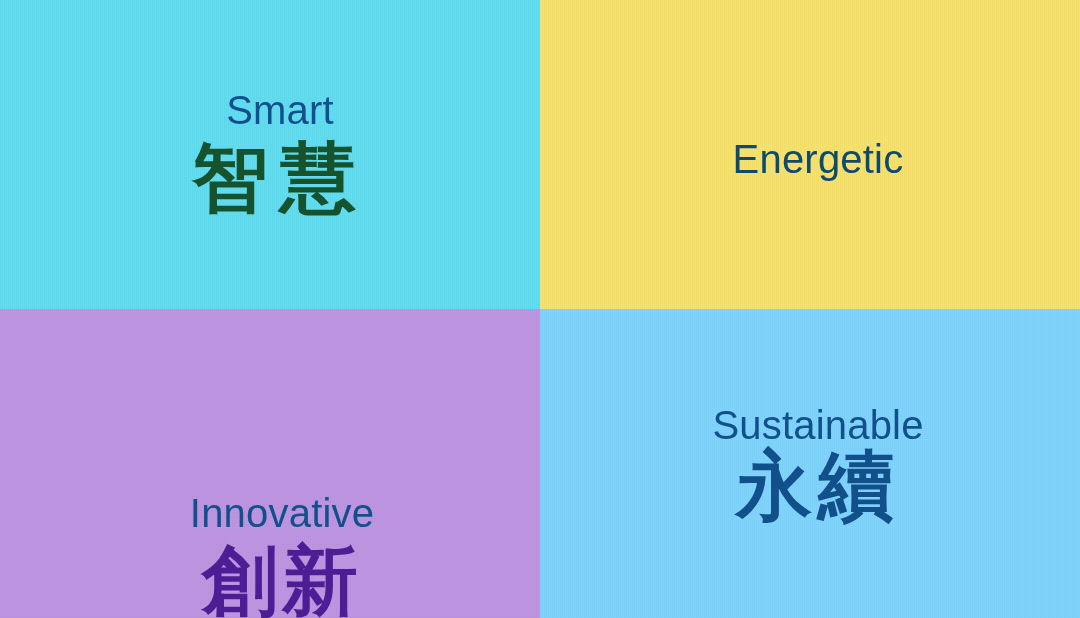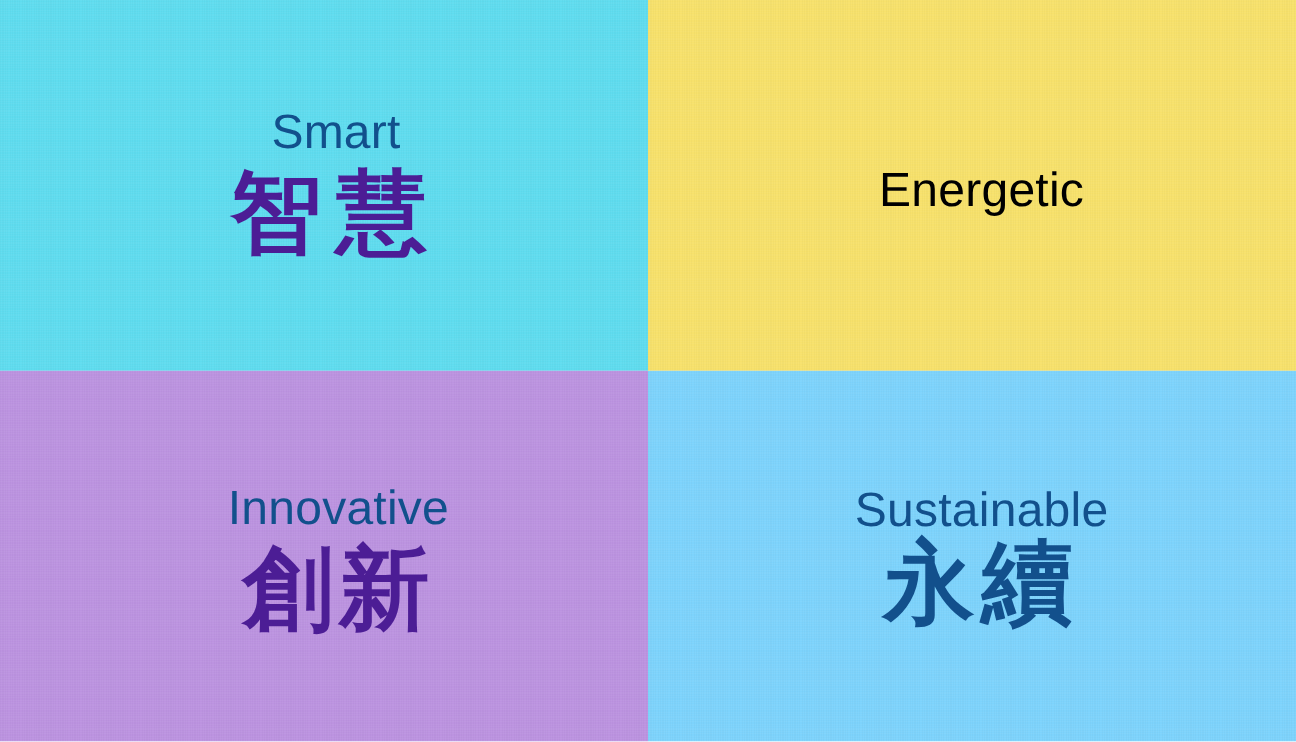--- a/index.html
+++ b/index.html
@@ -84,31 +84,31 @@
   .cell-br .label-zh { letter-spacing: 6px; }
 </style>
 </head>
 <body>
 
 <div class="grid">
 
   <div class="cell cell-tl" style="background-color: rgb(95, 220, 239);">
     <div class="cell-inner">
       <div class="label-en" style="color: rgb(18, 80, 140);">Smart</div>
-      <div class="label-zh" style="color: #4c1d95;">智慧</div>
+      <div class="label-zh" style="color: #14532d;">智慧</div>
     </div>
   </div>
 
   <div class="cell cell-tr" style="background-color: rgb(247, 225, 107);">
     <div class="cell-inner">
-      <div class="label-en" style="color: #000000;">Energetic</div>
+      <div class="label-en" style="color: #0c4a6e;">Energetic</div>
     </div>
   </div>
 
-  <div class="cell cell-bl" style="background-color: rgb(188, 147, 224);">
+  <div class="cell cell-bl" style="background-color: rgb(188, 147, 224); justify-content: flex-end;">
     <div class="cell-inner">
       <div class="label-en" style="color: rgb(18, 80, 140);">Innovative</div>
       <div class="label-zh" style="color: #4c1d95;">創新</div>
     </div>
   </div>
 
   <div class="cell cell-br" style="background-color: #7dd3fc;">
     <div class="cell-inner">
       <div class="label-en" style="color: rgb(18, 80, 140);">Sustainable</div>
       <div class="label-zh" style="color: rgb(18, 80, 140); font-family: Liberation Mono, monospace;">永續</div>

